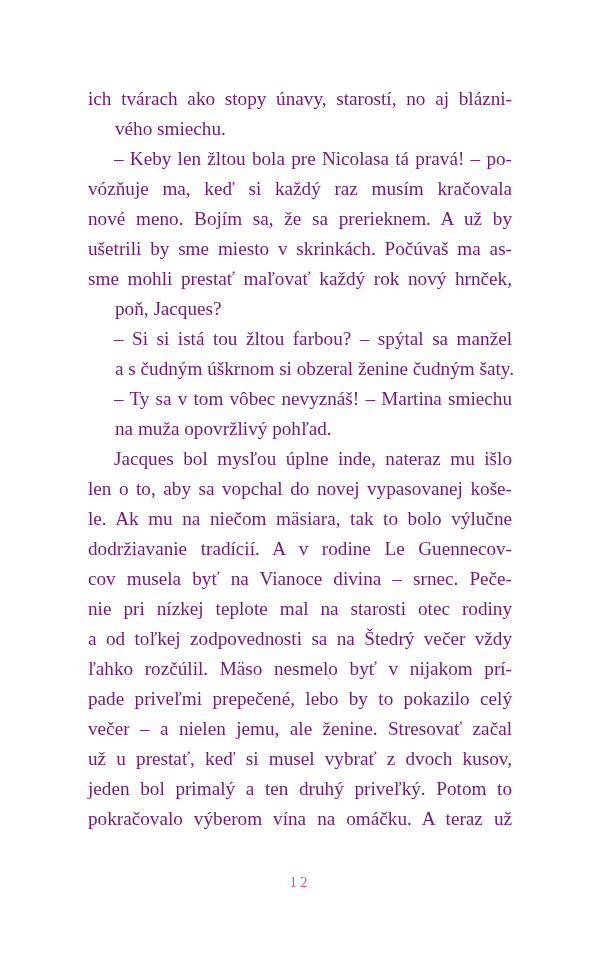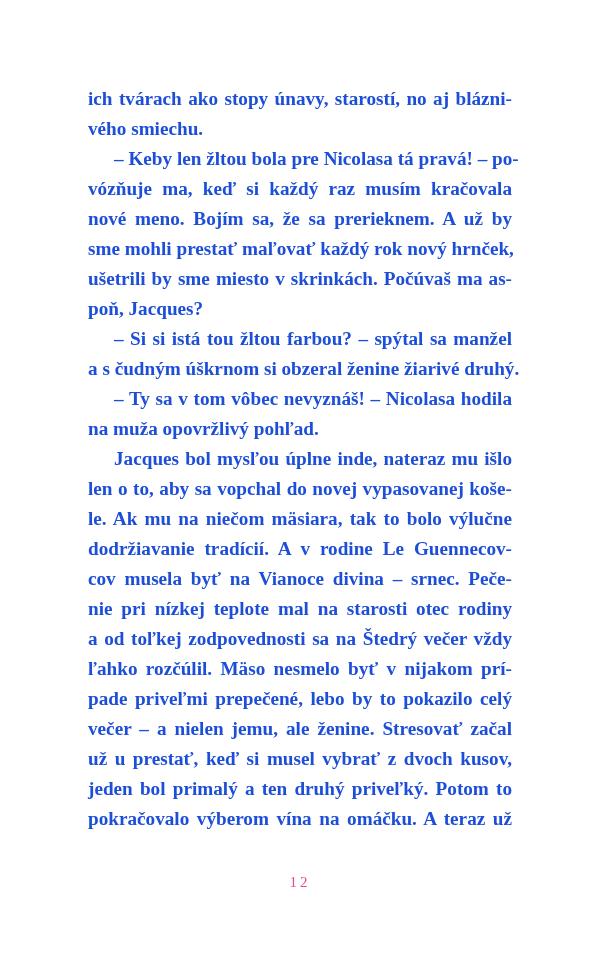--- a/index.html
+++ b/index.html
@@ -8,31 +8,30 @@
       position: absolute; left: 0; top: 0; width: 600px; height: 964px; background: #fff;
     }
     .text-block {
       position: absolute;
       left: 88px;
       top: 84px;
       width: 424px;
       font-family: "Liberation Serif", "DejaVu Serif", serif;
       font-size: 19.2px;
       line-height: 30px;
-      color: #1d4ed8;
-      font-weight: bold;
+      color: #701a75;
     }
     .line {
       display: block;
       white-space: nowrap;
       text-align: justify;
       text-align-last: justify;
       height: 30px;
     }
-    .line.last { text-align-last: left; }
+    .line.last { text-align-last: left; margin-left: 27px; }
     .line.indent { padding-left: 26px; }
     .page-number {
       position: absolute;
       left: 0; width: 600px;
       top: 874px;
       text-align: center;
       font-family: "Liberation Serif", "DejaVu Serif", serif;
       font-size: 15px;
       letter-spacing: 3px;
       color: #ec4899;
@@ -41,26 +40,26 @@
 </head>
 <body>
 
 <div class="page">
   <div class="text-block" id="text-block">
       <span class="line">ich tvárach ako stopy únavy, starostí, no aj blázni-</span>
       <span class="line last">vého smiechu.</span>
       <span class="line indent">– Keby len žltou bola pre Nicolasa tá pravá! – po-</span>
       <span class="line">vózňuje ma, keď si každý raz musím kračovala</span>
       <span class="line">nové meno. Bojím sa, že sa prerieknem. A už by</span>
+      <span class="line">ušetrili by sme miesto v skrinkách. Počúvaš ma as-</span>
       <span class="line">sme mohli prestať maľovať každý rok nový hrnček,</span>
-      <span class="line">ušetrili by sme miesto v skrinkách. Počúvaš ma as-</span>
       <span class="line last">poň, Jacques?</span>
       <span class="line indent">– Si si istá tou žltou farbou? – spýtal sa manžel</span>
-      <span class="line last">a s čudným úškrnom si obzeral ženine žiarivé druhý.</span>
-      <span class="line indent">– Ty sa v tom vôbec nevyznáš! – Nicolasa hodila</span>
+      <span class="line last">a s čudným úškrnom si obzeral ženine čudným šaty.</span>
+      <span class="line indent">– Ty sa v tom vôbec nevyznáš! – Martina smiechu</span>
       <span class="line last">na muža opovržlivý pohľad.</span>
       <span class="line indent">Jacques bol mysľou úplne inde, nateraz mu išlo</span>
       <span class="line">len o to, aby sa vopchal do novej vypasovanej koše-</span>
       <span class="line">le. Ak mu na niečom mäsiara, tak to bolo výlučne</span>
       <span class="line">dodržiavanie tradícií. A v rodine Le Guennecov-</span>
       <span class="line">cov musela byť na Vianoce divina – srnec. Peče-</span>
       <span class="line">nie pri nízkej teplote mal na starosti otec rodiny</span>
       <span class="line">a od toľkej zodpovednosti sa na Štedrý večer vždy</span>
       <span class="line">ľahko rozčúlil. Mäso nesmelo byť v nijakom prí-</span>
       <span class="line">pade priveľmi prepečené, lebo by to pokazilo celý</span>

